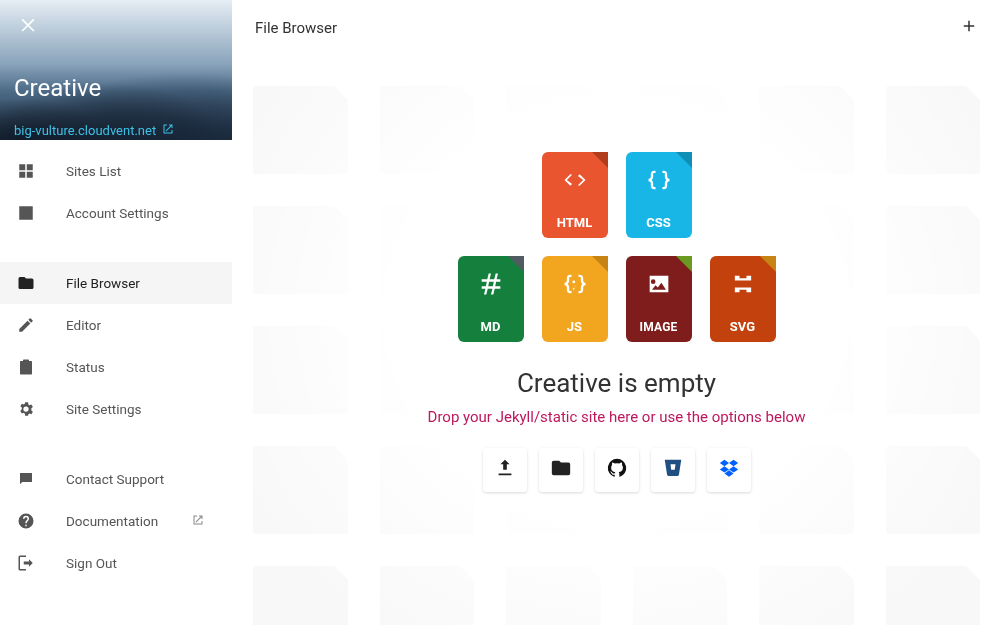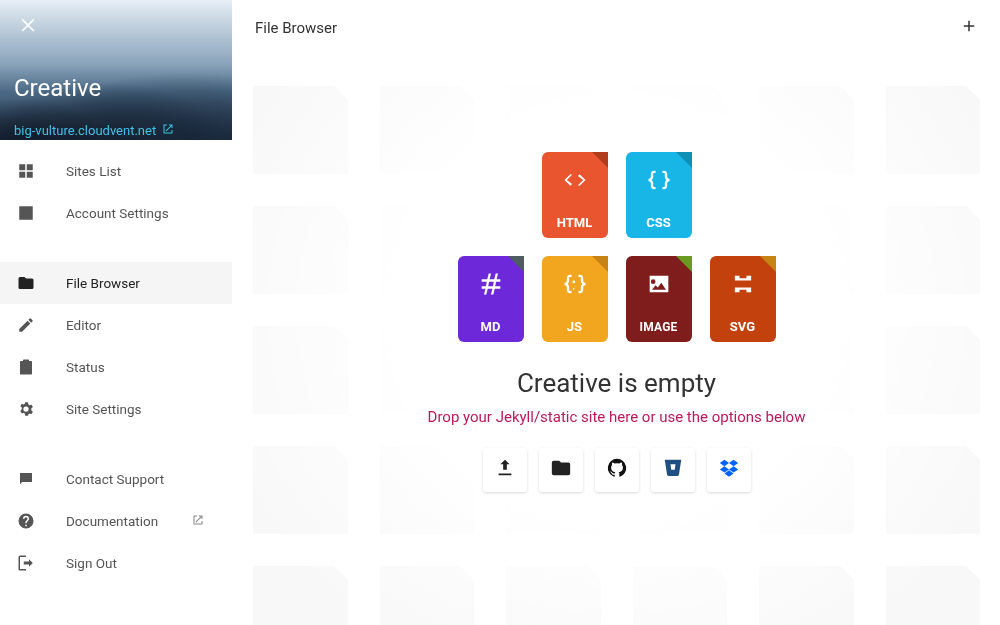--- a/index.html
+++ b/index.html
@@ -49,21 +49,21 @@
   .center { position:relative; z-index:3; width:100%; height:100%; display:flex; flex-direction:column; align-items:center; }
   .tiles { margin-top:96px; display:flex; flex-direction:column; gap:18px; align-items:center;}
   .row { display:flex; gap:18px; }
   .tile { width:66px; height:86px; border-radius:6px; position:relative; display:flex; flex-direction:column; align-items:center; justify-content:flex-end; color:#fff; font-weight:700; font-size:13px; padding-bottom:8px; }
   .tile .fold{ position:absolute; right:0; top:0; width:0;height:0; border-style:solid; border-width:0 16px 16px 0;}
   .tile .glyph{ position:absolute; left:0; right:0; top:14px; display:flex; justify-content:center; }
   .tile .glyph svg{ width:28px;height:28px; fill:#fff; }
   .tile.small-label{ font-size:12px; letter-spacing:.2px;}
   .tile-html  { background:#e8552f; } .tile-html  .fold{ border-color:transparent #b23d1d transparent transparent;}
   .tile-css   { background:#18b6e6; } .tile-css   .fold{ border-color:transparent #0f8fb6 transparent transparent;}
-  .tile-md    { background:#6d28d9; } .tile-md    .fold{ border-color:transparent #515b62 transparent transparent;}
+  .tile-md    { background:#15803d; } .tile-md    .fold{ border-color:transparent #515b62 transparent transparent;}
   .tile-js    { background:#f2a51e; } .tile-js    .fold{ border-color:transparent #c78414 transparent transparent;}
   .tile-img   { background:#7f1d1d; } .tile-img   .fold{ border-color:transparent #6a9a22 transparent transparent;}
   .tile-svg   { background:#c2410c; } .tile-svg   .fold{ border-color:transparent #c78414 transparent transparent;}
 
   .empty-title { margin-top:26px; font-size:26px; font-weight:400; color:#333; }
   .empty-sub   { margin-top:10px; font-size:15px; color:#be185d; }
 
   .actions { margin-top:22px; display:flex; gap:12px; }
   .act { width:44px; height:44px; background:#fff; box-shadow:0 1px 3px rgba(0,0,0,.15); border-radius:3px; display:flex; align-items:center; justify-content:center; cursor:pointer;}
   .act svg{ width:22px;height:22px; }

